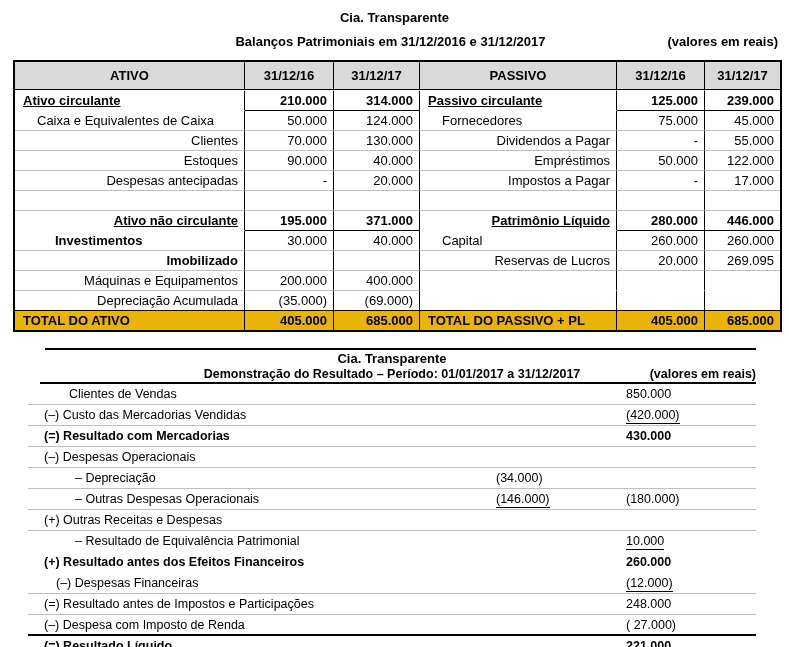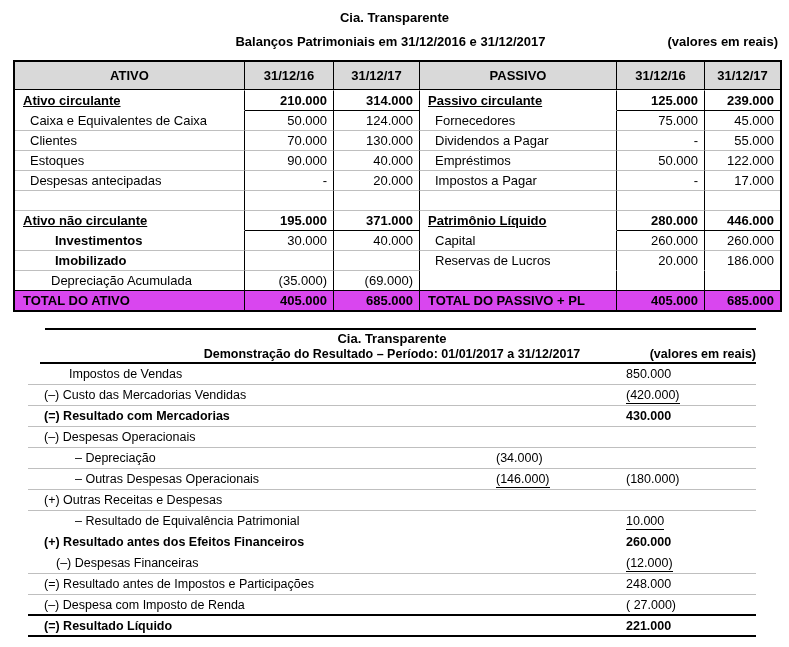--- a/index.html
+++ b/index.html
@@ -16,28 +16,28 @@
   
   table.bs { border-collapse:separate; border-spacing:0; table-layout:fixed;
              width:765px; margin:10px 0 0 13px; border:2px solid #000; font-size:13px; }
   .bs th { background:#d9d9d9; font-weight:bold; text-align:center; height:28px;
            border-bottom:1px solid #000; border-right:1px solid #000; font-size:13px; line-height:19px; }
   .bs th:last-child { border-right:none; }
   .bs td { height:20px; line-height:19px; border-right:1px solid #000; border-top:1px solid transparent;
            padding:0 6px; white-space:nowrap; overflow:hidden; font-size:13px; }
   .bs td:last-child { border-right:none; }
   .bs td.val { text-align:right; }
-  .bt-light { border-top-color:#bfbfbf !important; }
+  .bt-light { border-top-color:#bfbfbf !important;text-align:right; }
   .bt-dark  { border-top-color:#000 !important; }
   .t-section.lbl { font-weight:bold; text-decoration:underline; padding-left:8px; }
   .t-section.val { font-weight:bold; }
-  .t-item.lbl     { padding-left:15px; }
+  .t-item.lbl     { padding-left:22px; }
   .t-bolditem.lbl { padding-left:40px; font-weight:bold; }
   .t-item2.lbl    { padding-left:36px; }
-  .t-total { background:#d946ef; font-weight:bold; }
+  .t-total { background:#eab308; font-weight:bold; }
   .t-total.lbl { padding-left:8px; }
 
   
   .dre { margin:16px 0 0 28px; width:728px; }
   .dre-toprule  { height:2px; background:#000; margin-left:17px; }
   .dre-title    { text-align:center; font-weight:bold; font-size:13px; line-height:15px; margin-top:1px; }
   .dre-subrow   { position:relative; height:16px; }
   .dre-sub  { position:absolute; left:0; right:0; text-align:center; font-weight:bold; font-size:12.5px; line-height:16px; }
   .dre-note { position:absolute; right:0; top:0; font-weight:bold; font-size:12.5px; line-height:16px; }
   .dre-headrule { height:2px; background:#000; margin-left:12px; }
@@ -148,21 +148,29 @@
             <td class="lbl t-item bt-none">Capital</td>
             <td class="val t-item bt-dark">260.000</td>
             <td class="val t-item bt-dark">260.000</td>
           </tr>
           <tr>
             <td class="lbl t-bolditem bt-light">Imobilizado</td>
             <td class="val t-bolditem bt-light"></td>
             <td class="val t-bolditem bt-light"></td>
             <td class="lbl t-item bt-light">Reservas de Lucros</td>
             <td class="val t-item bt-light">20.000</td>
-            <td class="val t-item bt-light">186.000</td>
+            <td class="val t-item bt-light">269.095</td>
+          </tr>
+          <tr>
+            <td class="lbl t-item2 bt-light">Máquinas e Equipamentos</td>
+            <td class="val t-item2 bt-light">200.000</td>
+            <td class="val t-item2 bt-light">400.000</td>
+            <td class="lbl t-blank bt-light"></td>
+            <td class="val t-blank bt-light"></td>
+            <td class="val t-blank bt-light"></td>
           </tr>
           <tr>
             <td class="lbl t-item2 bt-light">Depreciação Acumulada</td>
             <td class="val t-item2 bt-light">(35.000)</td>
             <td class="val t-item2 bt-light">(69.000)</td>
             <td class="lbl t-blank bt-none"></td>
             <td class="val t-blank bt-none"></td>
             <td class="val t-blank bt-none"></td>
           </tr>
           <tr>
@@ -180,21 +188,21 @@
   <section class="dre">
     <div class="dre-toprule"></div>
     <div class="dre-title">Cia. Transparente</div>
     <div class="dre-subrow">
       <div class="dre-sub">Demonstração do Resultado – Período: 01/01/2017 a 31/12/2017</div>
       <div class="dre-note">(valores em reais)</div>
     </div>
     <div class="dre-headrule"></div>
     <div id="dre-rows">
         <div class="dre-row sep-light ind-2">
-          <div class="dre-lbl"><span>Impostos de Vendas</span></div>
+          <div class="dre-lbl"><span>Clientes de Vendas</span></div>
           <div class="dre-mid"></div>
           <div class="dre-right"><span>850.000</span></div>
         </div>
         <div class="dre-row sep-light ind-0">
           <div class="dre-lbl"><span>(–) Custo das Mercadorias Vendidas</span></div>
           <div class="dre-mid"></div>
           <div class="dre-right"><span class="u">(420.000)</span></div>
         </div>
         <div class="dre-row sep-light ind-0 bold">
           <div class="dre-lbl"><span>(=) Resultado com Mercadorias</span></div>

